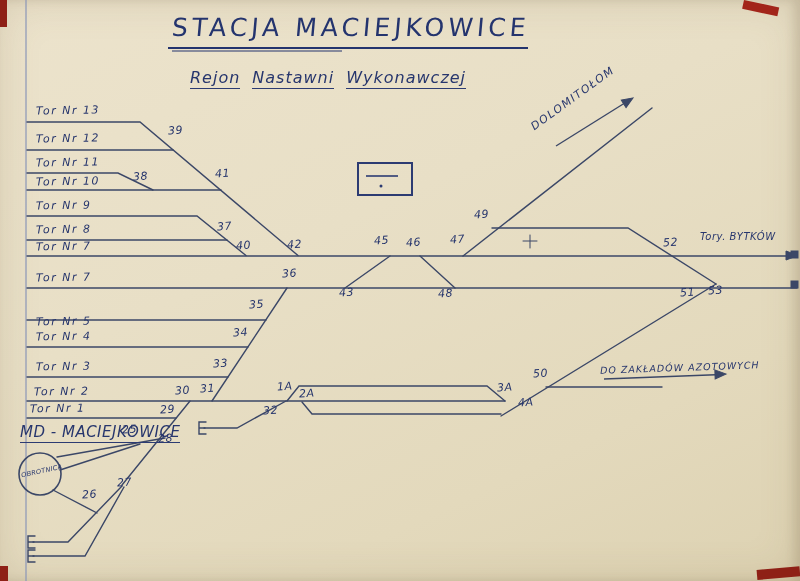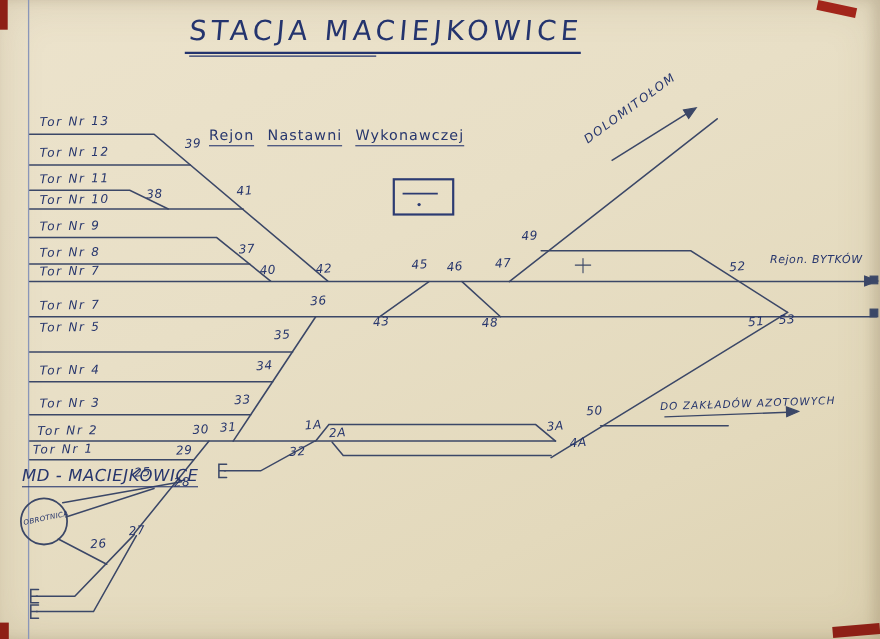--- a/index.html
+++ b/index.html
@@ -11,21 +11,21 @@
   }
   #svg-layer{position:absolute;left:0;top:0;}
   .hand{color:#27366d;}
   #title{
     position:absolute;left:172px;top:13px;width:370px;
     font-size:25px;letter-spacing:4px;color:#24346e;
     transform:skewX(-5deg);white-space:nowrap;
   }
   #subtitle{
     position:absolute;left:190px;top:68px;
-    font-size:13px;color:#27366d;white-space:nowrap;letter-spacing:1px;margin-top:48px;
+    font-style:italic;font-size:16px;color:#27366d;white-space:nowrap;letter-spacing:1px;
   }
   #subtitle .word{border-bottom:1.4px solid #2c3b72;margin-right:12px;padding-bottom:1px;}
   .track-label{
     position:absolute;font-style:italic;font-size:11px;color:#27366d;
     white-space:nowrap;letter-spacing:1.5px;transform:rotate(-1deg);
   }
   .switch-num{
     position:absolute;font-style:italic;font-size:11px;color:#27366d;
     white-space:nowrap;transform:rotate(-4deg);letter-spacing:.5px;
   }
@@ -125,35 +125,35 @@
       <rect x="791" y="251" width="7" height="7"></rect>
       <rect x="791" y="281" width="7" height="7"></rect>
     </g>
   </svg>
 
   <div id="title" class="hand">STACJA MACIEJKOWICE</div>
   <div id="subtitle"><span class="word">Rejon</span><span class="word">Nastawni</span><span class="word">Wykonawczej</span></div>
 
 
   <div id="dolomitolom-label">DOLOMITOŁOM</div>
-  <div id="bytkow-label">Rejon. BYTKÓW</div>
+  <div id="bytkow-label">Tory. BYTKÓW</div>
   <div id="azoty-label">DO ZAKŁADÓW AZOTOWYCH</div>
   <div id="depot-label">MD - MACIEJKOWICE</div>
   <div id="turntable-label">OBROTNICA</div>
 
   <div id="labels-layer">
       <div class="track-label" style="left: 36px; top: 104px;">Tor Nr 13</div>
       <div class="track-label" style="left: 36px; top: 132px;">Tor Nr 12</div>
       <div class="track-label" style="left: 36px; top: 156px;">Tor Nr 11</div>
       <div class="track-label" style="left: 36px; top: 175px;">Tor Nr 10</div>
       <div class="track-label" style="left: 36px; top: 199px;">Tor Nr 9</div>
       <div class="track-label" style="left: 36px; top: 223px;">Tor Nr 8</div>
       <div class="track-label" style="left: 36px; top: 240px;">Tor Nr 7</div>
       <div class="track-label" style="left: 36px; top: 271px;">Tor Nr 7</div>
-      <div class="track-label" style="left: 36px; top: 291px;">Tor Nr 5</div>
+      <div class="track-label" style="left: 36px; top: 315px;">Tor Nr 5</div>
       <div class="track-label" style="left: 36px; top: 330px;">Tor Nr 4</div>
       <div class="track-label" style="left: 36px; top: 360px;">Tor Nr 3</div>
       <div class="track-label" style="left: 34px; top: 385px;">Tor Nr 2</div>
       <div class="track-label" style="left: 30px; top: 402px;">Tor Nr 1</div>
       <div class="switch-num" style="left: 168px; top: 124px;">39</div>
       <div class="switch-num" style="left: 215px; top: 167px;">41</div>
       <div class="switch-num" style="left: 133px; top: 170px;">38</div>
       <div class="switch-num" style="left: 217px; top: 220px;">37</div>
       <div class="switch-num" style="left: 236px; top: 239px;">40</div>
       <div class="switch-num" style="left: 287px; top: 238px;">42</div>

